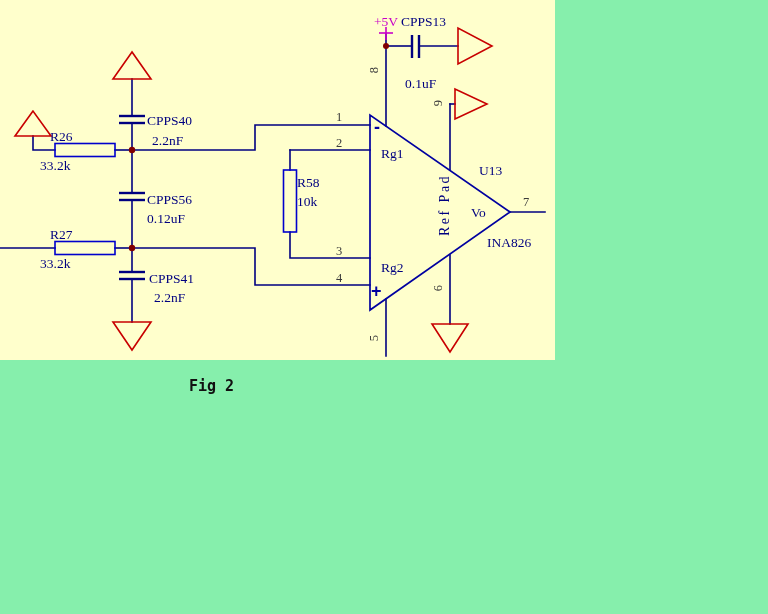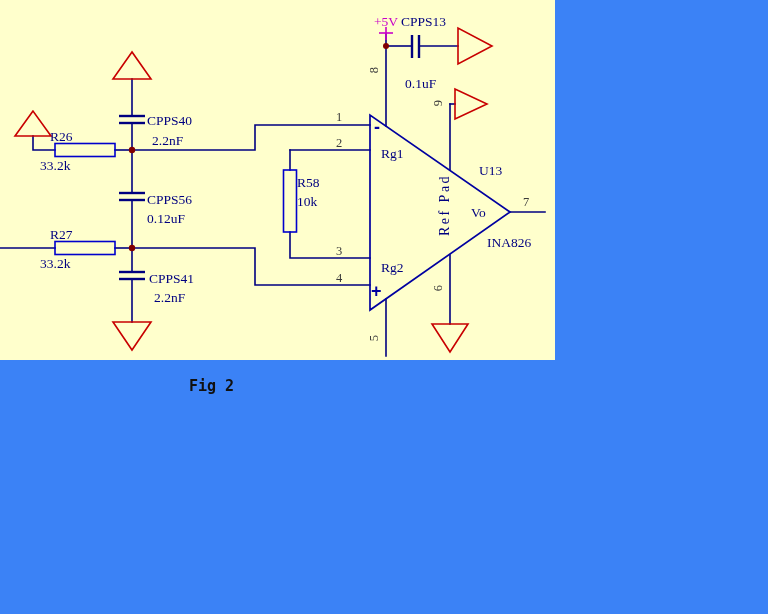--- a/index.html
+++ b/index.html
@@ -1,16 +1,16 @@
 <!DOCTYPE html>
 <html><head>
 <meta charset="utf-8">
 <style>
   html,body{margin:0;padding:0;background:#ffffff;}
-  .canvas{position:relative;width:768px;height:614px;background:#3b82f6;overflow:hidden;
+  .canvas{position:relative;width:768px;height:614px;background:#86efac;overflow:hidden;
           font-family:"Liberation Serif", serif;}
   svg{display:block;}
   .sheet{fill:#FFFFCC;}
   .wire{stroke:#000080;stroke-width:1.6;fill:none;stroke-linecap:square;}
   .plate{stroke:#000080;stroke-width:2.4;fill:none;stroke-linecap:butt;}
   .res{stroke:#0000CC;stroke-width:1.6;fill:none;}
   .amp{stroke:#0000A0;stroke-width:1.7;fill:none;}
   .pwr{stroke:#C80000;stroke-width:1.6;fill:none;stroke-linejoin:miter;}
   .junc{fill:#800000;stroke:none;}
   .vccmark{stroke:#C800C8;stroke-width:1.6;fill:none;}

